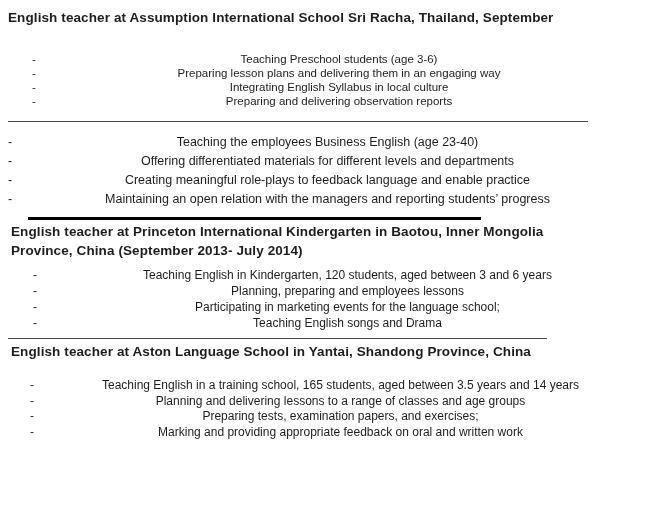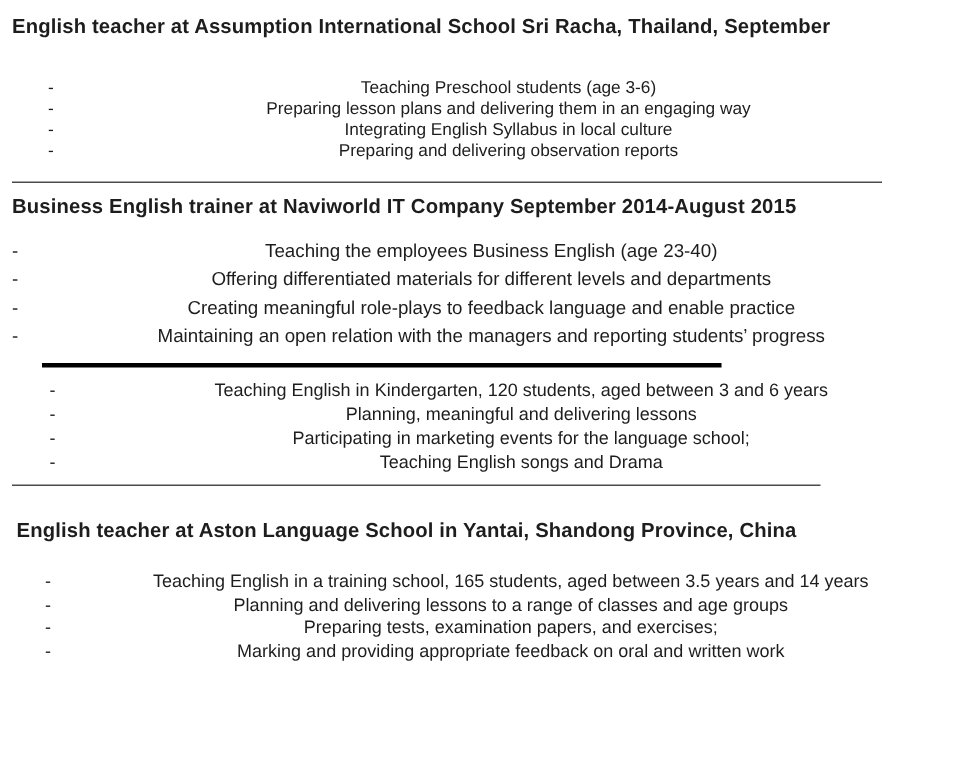--- a/index.html
+++ b/index.html
@@ -45,21 +45,21 @@
   #s4 .bullets { margin: 17px 0 0 22px; font-size: 12px; line-height: 15.5px; }
   #s4 .marker { width: 13px; }
 
   .divider { border: none; margin: 0; }
   #d1 { width: 580px; height: 1px; background: #4a4a4a; margin: 13px 0 6px 0; }
   #d2 { width: 453px; height: 3px; background: #000000; margin: 8px 0 2px 20px; }
   #d3 { width: 539px; height: 1px; background: #4a4a4a; margin: 7px 0 3px 0; }
 
   #s2 .heading { margin-top: 0; }
   #s3 .heading { margin-top: 2px; }
-  #s4 .heading { margin-top: 20px; }
+  #s4 .heading { margin-top: 3px; }
 </style>
 </head>
 <body>
 
 <div class="page">
 
   <section id="s1">
     <div class="heading">
       <span class="line">English teacher at Assumption International School Sri Racha, Thailand, September</span>
     </div>
@@ -79,23 +79,20 @@
       <li>
         <span class="marker">-</span>
         <span class="text">Preparing and delivering observation reports</span>
       </li>
     </ul>
   </section>
 
   <div id="d1" class="divider"></div>
 
   <section id="s2">
-    <div class="heading">
-      <span class="line">Business English trainer at Naviworld IT Company September 2014-August 2015</span>
-    </div>
     <ul class="bullets">
       <li>
         <span class="marker">-</span>
         <span class="text">Teaching the employees Business English (age 23-40)</span>
       </li>
       <li>
         <span class="marker">-</span>
         <span class="text">Offering differentiated materials for different levels and departments</span>
       </li>
       <li>
@@ -105,28 +102,32 @@
       <li>
         <span class="marker">-</span>
         <span class="text">Maintaining an open relation with the managers and reporting students’ progress</span>
       </li>
     </ul>
   </section>
 
   <div id="d2" class="divider"></div>
 
   <section id="s3">
+    <div class="heading indented-heading">
+      <span class="line">English teacher at Princeton International Kindergarten in Baotou, Inner Mongolia</span>
+      <span class="line">Province, China (September 2013- July 2014)</span>
+    </div>
     <ul class="bullets">
       <li>
         <span class="marker">-</span>
         <span class="text">Teaching English in Kindergarten, 120 students, aged between 3 and 6 years</span>
       </li>
       <li>
         <span class="marker">-</span>
-        <span class="text">Planning, meaningful and delivering lessons</span>
+        <span class="text">Planning, preparing and employees lessons</span>
       </li>
       <li>
         <span class="marker">-</span>
         <span class="text">Participating in marketing events for the language school;</span>
       </li>
       <li>
         <span class="marker">-</span>
         <span class="text">Teaching English songs and Drama</span>
       </li>
     </ul>

